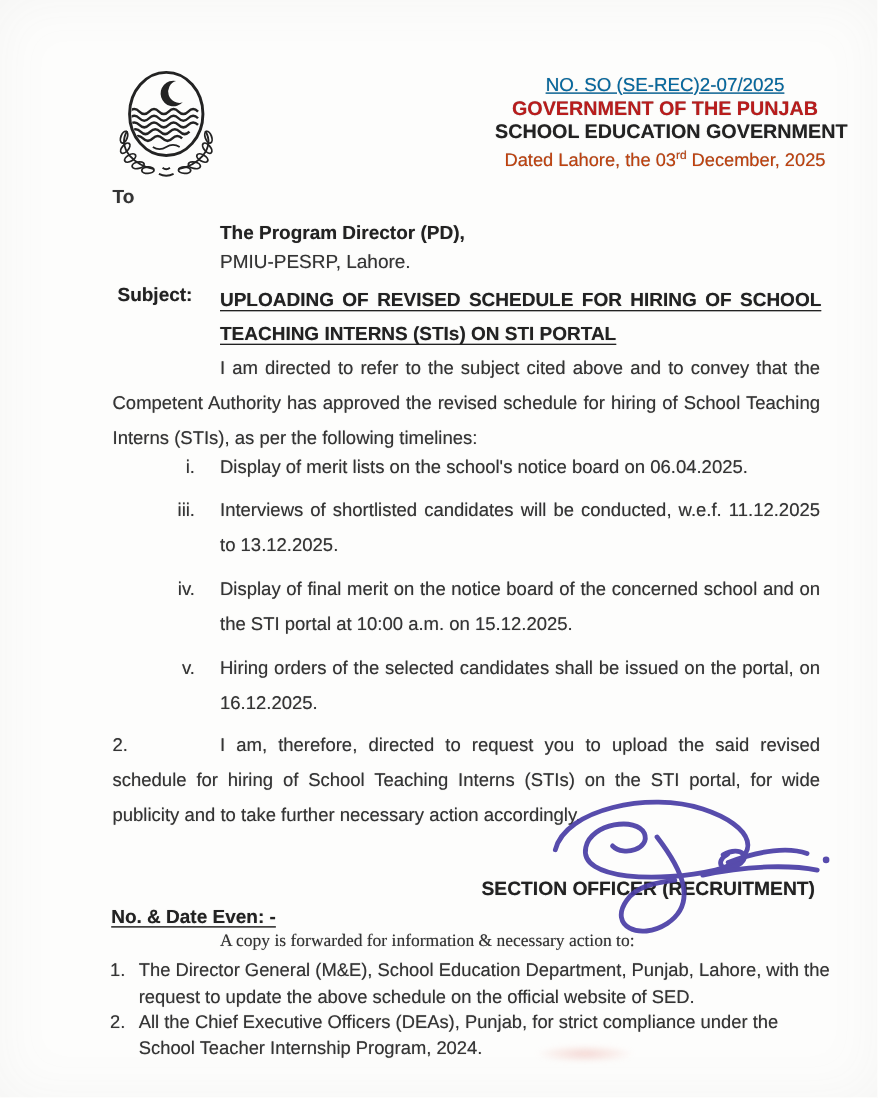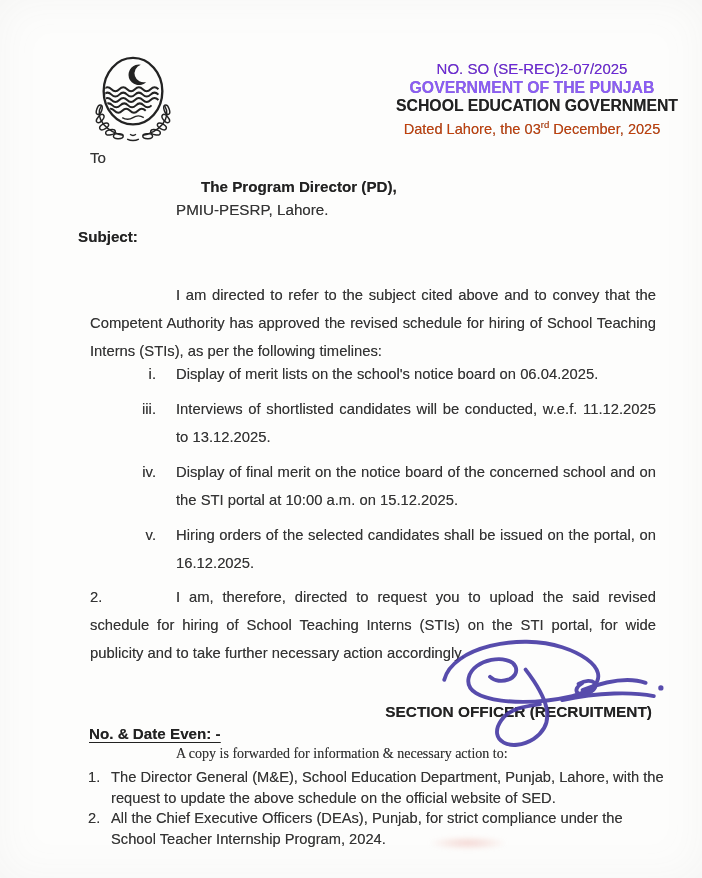--- a/index.html
+++ b/index.html
@@ -27,42 +27,43 @@
     width: 98px; height: 90px;
   }
   .header-block {
     position: absolute;
     left: 396px; top: 60px;
     width: 272px;
     text-align: center;
     line-height: 18.5px;
     white-space: nowrap;
   }
-  .header-ref  { font-size: 15px; color: #6d28d9; }
-  .header-govt { font-size: 15.8px; font-weight: bold; color: #8b5cf6; }
+  .header-ref  { font-size: 15px; color: #0369a1; text-decoration: underline; }
+  .header-govt { font-size: 15.8px; font-weight: bold; color: #b91c1c; }
   .header-dept { font-size: 15.8px; font-weight: bold; color: #222; }
   .header-date { font-size: 14.6px; color: #c2410c; }
   .header-date sup { font-size: 9.5px; }
   
   .to-label {
     position: absolute;
     left: 90px; top: 149px;
     font-size: 15.2px;
+    font-weight: bold;
   }
   .addressee {
     position: absolute;
     left: 176px; top: 176px;
     font-size: 15.2px;
     line-height: 22.5px;
   }
-  .addressee .name { font-weight: bold; color: #222; margin-left: 25px; }
+  .addressee .name { font-weight: bold; color: #222; }
   
   .subject-label {
     position: absolute;
-    left: 78px; top: 228px;
+    left: 94px; top: 228px;
     font-size: 15.2px;
     font-weight: bold;
     color: #222;
   }
   .subject-text {
     position: absolute;
     left: 176px; top: 227px;
     width: 481px;
     font-size: 15.2px;
     font-weight: bold;
@@ -233,20 +234,21 @@
     <div class="header-date"><span>Dated Lahore, the 03</span><sup>rd</sup><span> December, 2025</span></div>
   </div>
 
   <div class="to-label scan-text">To</div>
   <div class="addressee scan-text">
     <div class="name">The Program Director (PD),</div>
     <div class="office">PMIU-PESRP, Lahore.</div>
   </div>
 
   <div class="subject-label scan-text">Subject:</div>
+  <div class="subject-text scan-text">UPLOADING OF REVISED SCHEDULE FOR HIRING OF SCHOOL TEACHING INTERNS (STIs) ON STI PORTAL</div>
 
   <p class="para1 scan-text">I am directed to refer to the subject cited above and to convey that the Competent Authority has approved the revised schedule for hiring of School Teaching Interns (STIs), as per the following timelines:</p>
 
   <div class="timeline-list">
     <div class="timeline-item">
       <div class="timeline-num scan-text">i.</div>
       <div class="timeline-text scan-text">Display of merit lists on the school's notice board on 06.04.2025.</div>
     </div>
     <div class="timeline-item">
       <div class="timeline-num scan-text">iii.</div>

